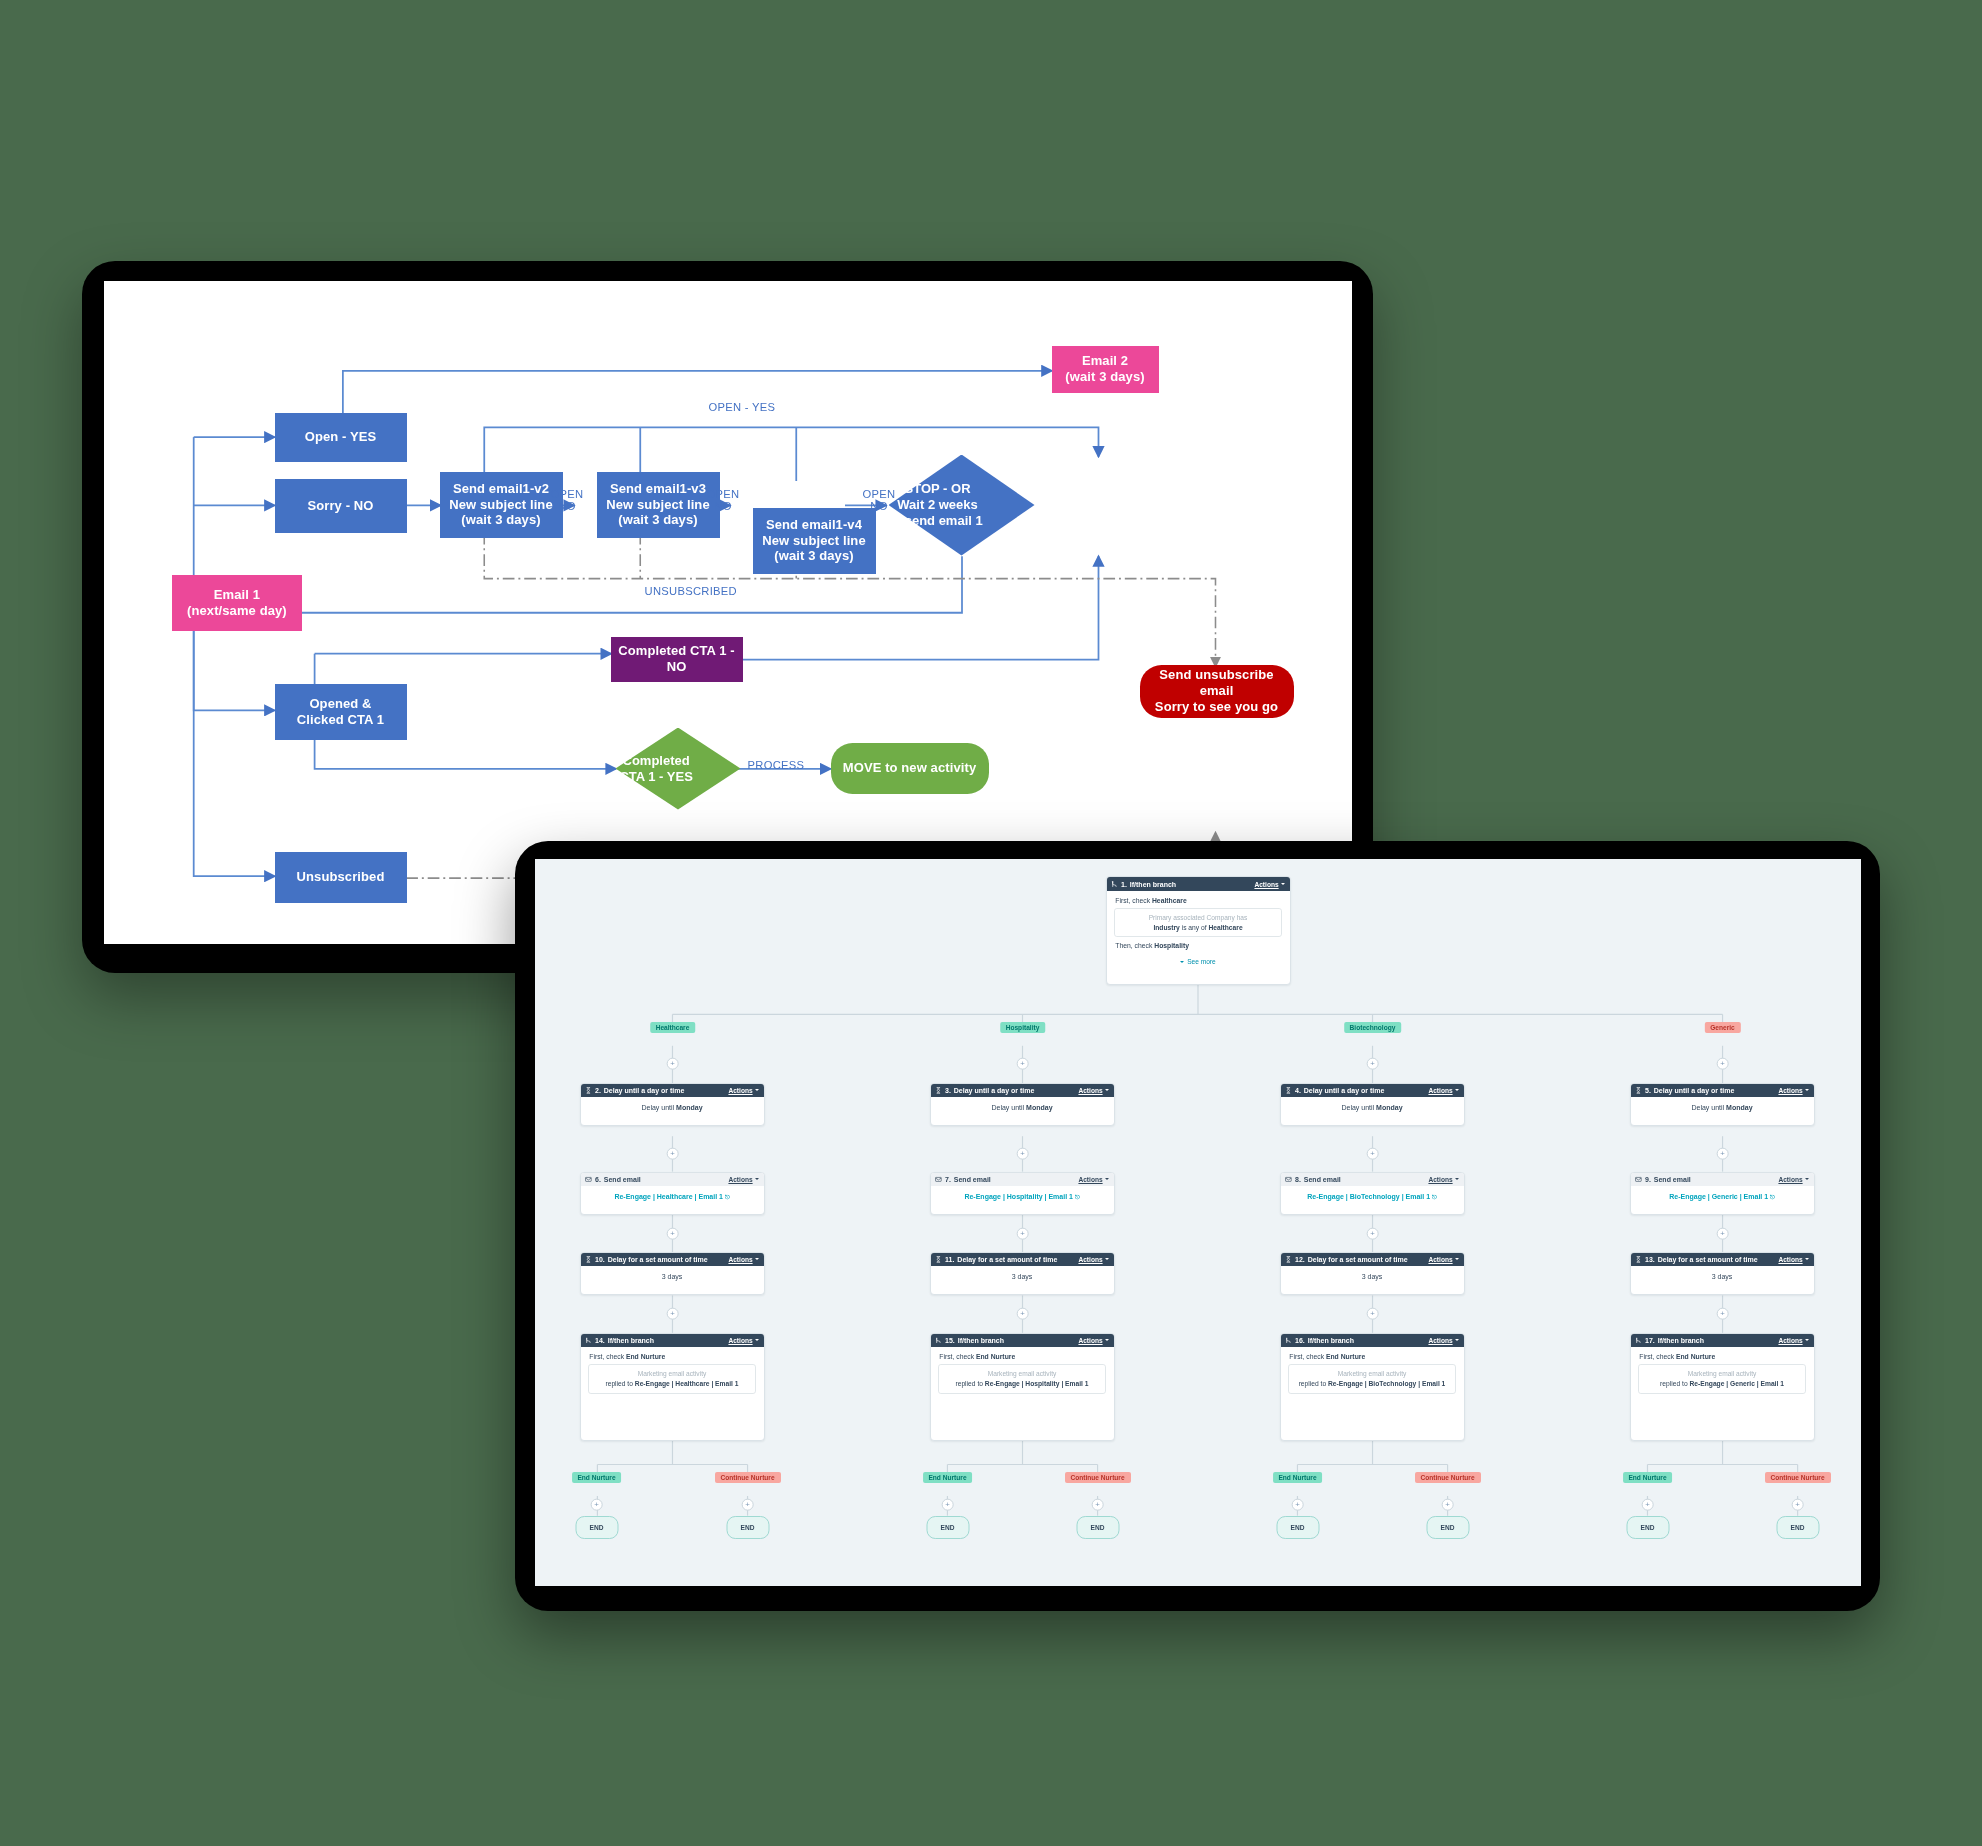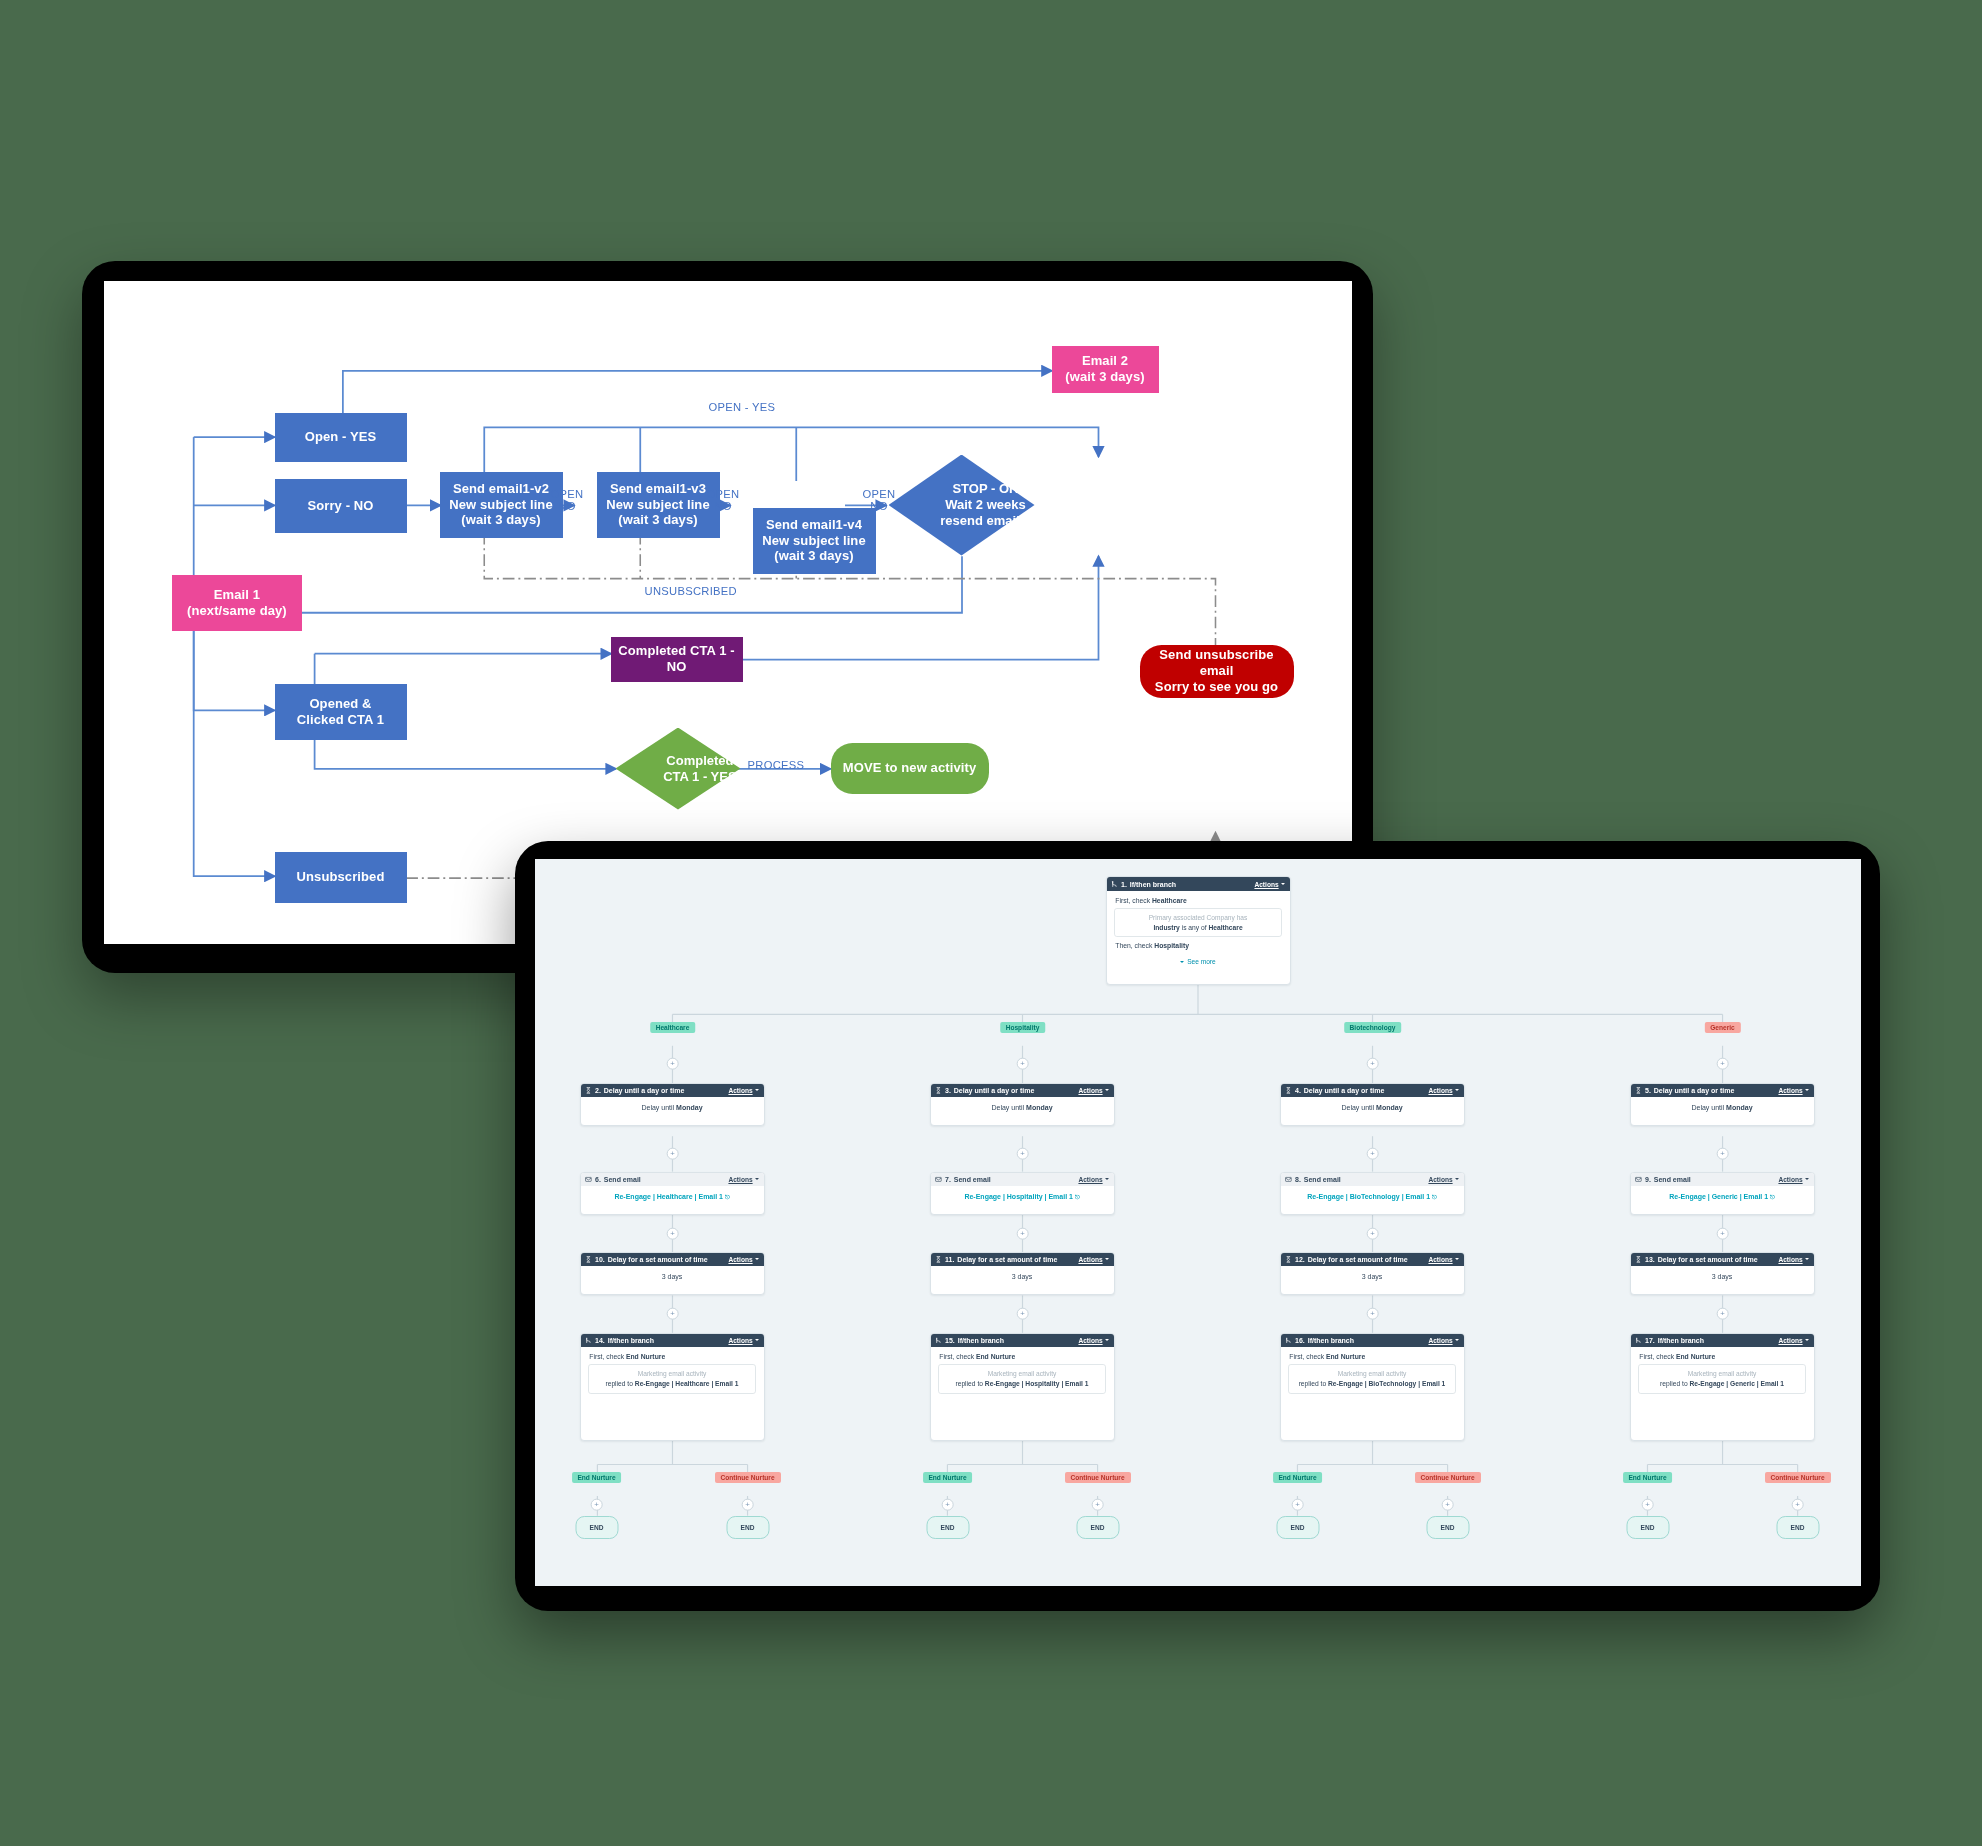--- a/index.html
+++ b/index.html
@@ -28,21 +28,21 @@
     font-size:13px;line-height:1.22;font-weight:600;letter-spacing:0.1px;
     padding:2.9px 4.9px;
   }
   .blue{background:#4472c4;}
   .navy{background:#ec4899;}
   .orange{background:#701a75;}
   .green{background:#70ad47;}
   .red{background:#c00000;}
   .rounded{border-radius:21.5px;}
   .diamond{
-    position:absolute;display:flex;align-items:center;justify-content:flex-end;
+    position:absolute;display:flex;align-items:center;justify-content:flex-start;
     text-align:center;color:#fff;font-size:13px;line-height:1.22;font-weight:600;
   }
   .dshape{position:absolute;inset:0;clip-path:polygon(50% 0,100% 50%,50% 100%,0 50%);}
   .dshape.blue{background:#4472c4;}
   .dshape.green{background:#70ad47;}
   .dlabel{position:relative;z-index:2;padding:0 3.9px;}
 
   .edgeLabel{
     position:absolute;color:#4472c4;font-size:11.2px;font-weight:500;
     letter-spacing:0.3px;white-space:nowrap;
@@ -209,21 +209,21 @@
     </div>
 
     <div class="nodeBox green rounded" style="left:727px;top:462px;width:158px;height:51px;">
       <span>MOVE to new activity</span>
     </div>
 
     <div class="nodeBox blue" style="left:171px;top:571px;width:132px;height:51px;">
       <span>Unsubscribed</span>
     </div>
 
-    <div class="nodeBox red rounded" style="left:1036px;top:364px;width:154px;height:53px;">
+    <div class="nodeBox red rounded" style="left:1036px;top:384px;width:154px;height:53px;">
       <span>Send unsubscribe email<br>Sorry to see you go</span>
     </div>
 
     <div class="edgeLabel" style="left:605px;top:120px;">OPEN - YES</div>
     <div class="edgeLabel" style="left:447px;top:207px;text-align:center;">OPEN<br>NO</div>
     <div class="edgeLabel" style="left:603px;top:207px;text-align:center;">OPEN<br>NO</div>
     <div class="edgeLabel" style="left:759px;top:207px;text-align:center;">OPEN<br>NO</div>
     <div class="edgeLabel" style="left:541px;top:304px;">UNSUBSCRIBED</div>
     <div class="edgeLabel" style="left:644px;top:478px;">PROCESS</div>
 

